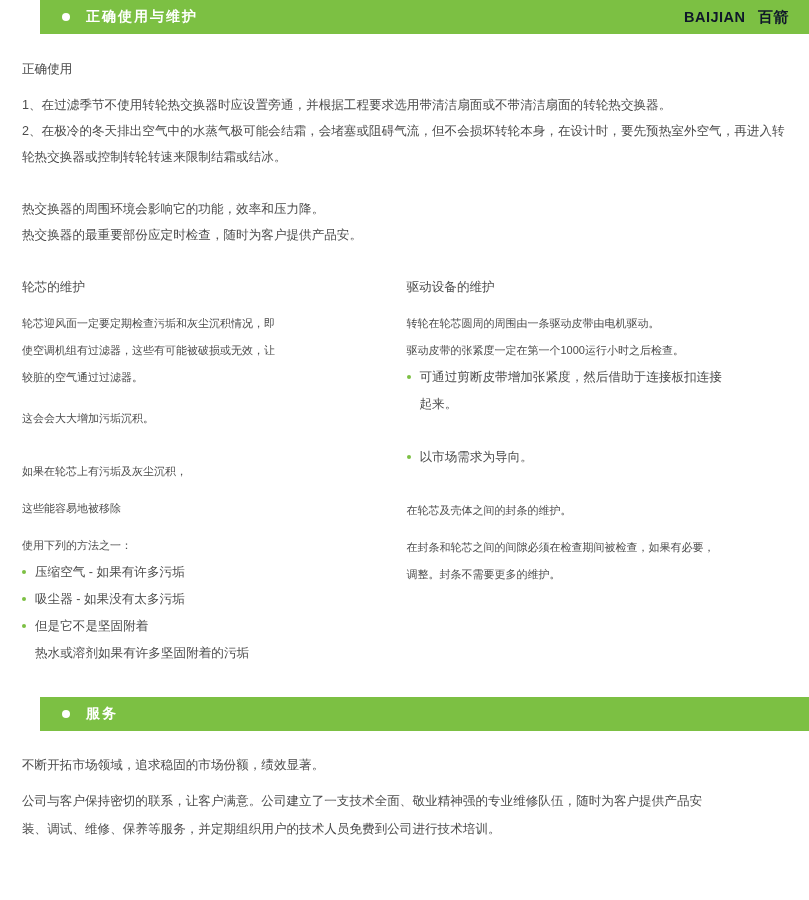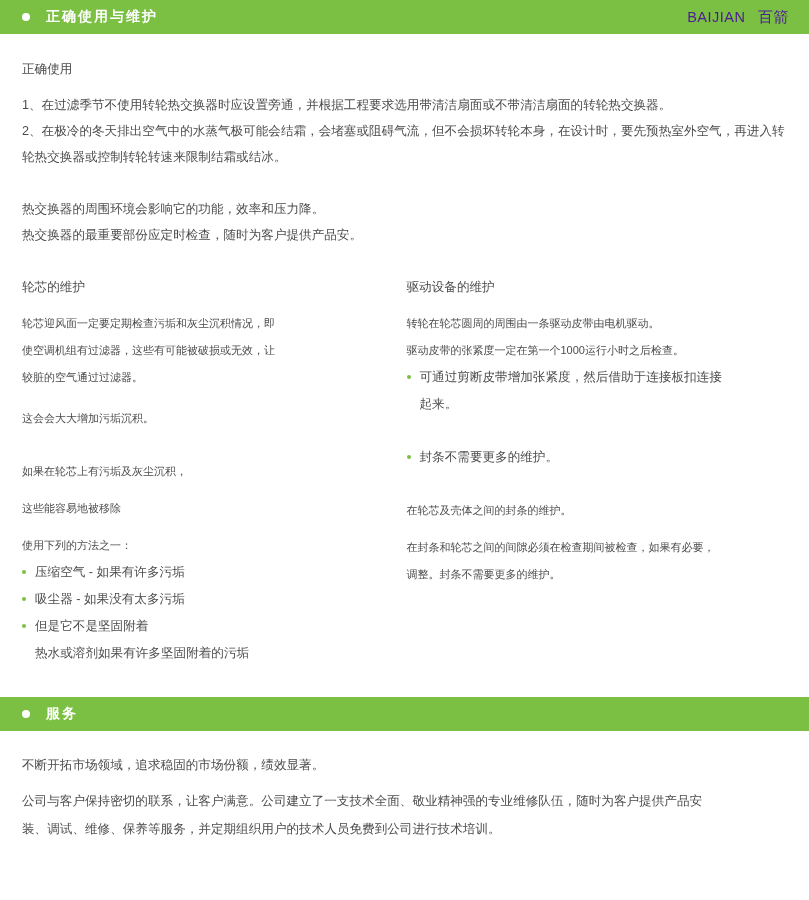--- a/index.html
+++ b/index.html
@@ -22,40 +22,41 @@
   }
 
   
   .section-bar {
     background: #7cc043;
     height: 34px;
     display: flex;
     align-items: center;
     padding: 0 20px 0 22px;
     box-sizing: border-box;
+    margin-left: 40px;
   }
   .section-bar .bullet {
     width: 8px;
     height: 8px;
     border-radius: 50%;
     background: #ffffff;
     margin-right: 16px;
     flex: 0 0 auto;
   }
   .section-bar .sec-title {
     color: #ffffff;
     font-size: 14px;
     font-weight: bold;
     letter-spacing: 2px;
   }
   .section-bar .brand {
     margin-left: auto;
-    color: #4c1d95;
+    color: #0f172a;
     font-size: 14.5px;
-    font-weight: normal;
+    font-weight: bold;
     letter-spacing: 0.5px;
   }
   .section-bar .brand .brand-cn {
     margin-left: 8px;
     font-size: 15px;
   }
 
   
   .content {
     padding: 0 22px;
@@ -207,21 +208,21 @@
     <div class="col right">
       <div class="col-head">驱动设备的维护</div>
       <p class="para">转轮在轮芯圆周的周围由一条驱动皮带由电机驱动。</p>
       <p class="para">驱动皮带的张紧度一定在第一个1000运行小时之后检查。</p>
       <ul class="bullet-list">
         <li>可通过剪断皮带增加张紧度，然后借助于连接板扣连接</li>
         <li class="cont">起来。</li>
       </ul>
       <div class="spacer-26"></div>
       <ul class="bullet-list">
-        <li>封条不需要更多的维护。</li>
+        <li>以市场需求为导向。</li>
       </ul>
       <div class="spacer-26"></div>
       <p class="para">在轮芯及壳体之间的封条的维护。</p>
       <div class="spacer-10"></div>
       <p class="para">在封条和轮芯之间的间隙必须在检查期间被检查，如果有必要，</p>
       <p class="para">调整。封条不需要更多的维护。</p>
     </div>
   </div>
 
   <div class="service-wrap">

